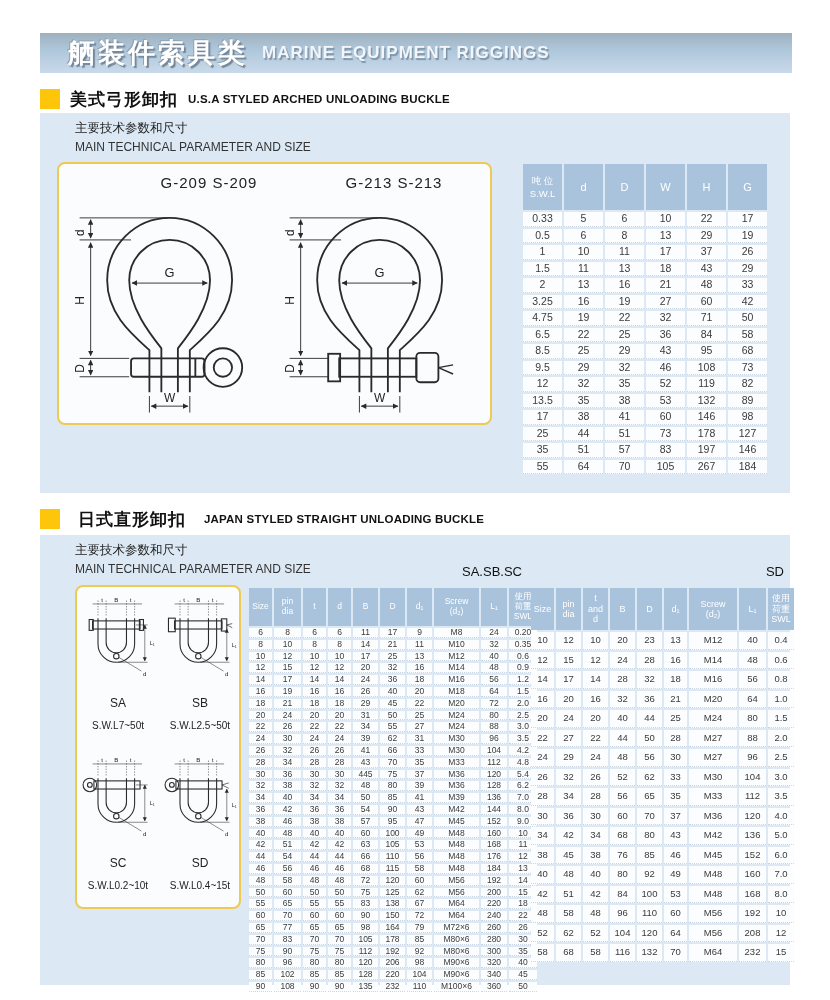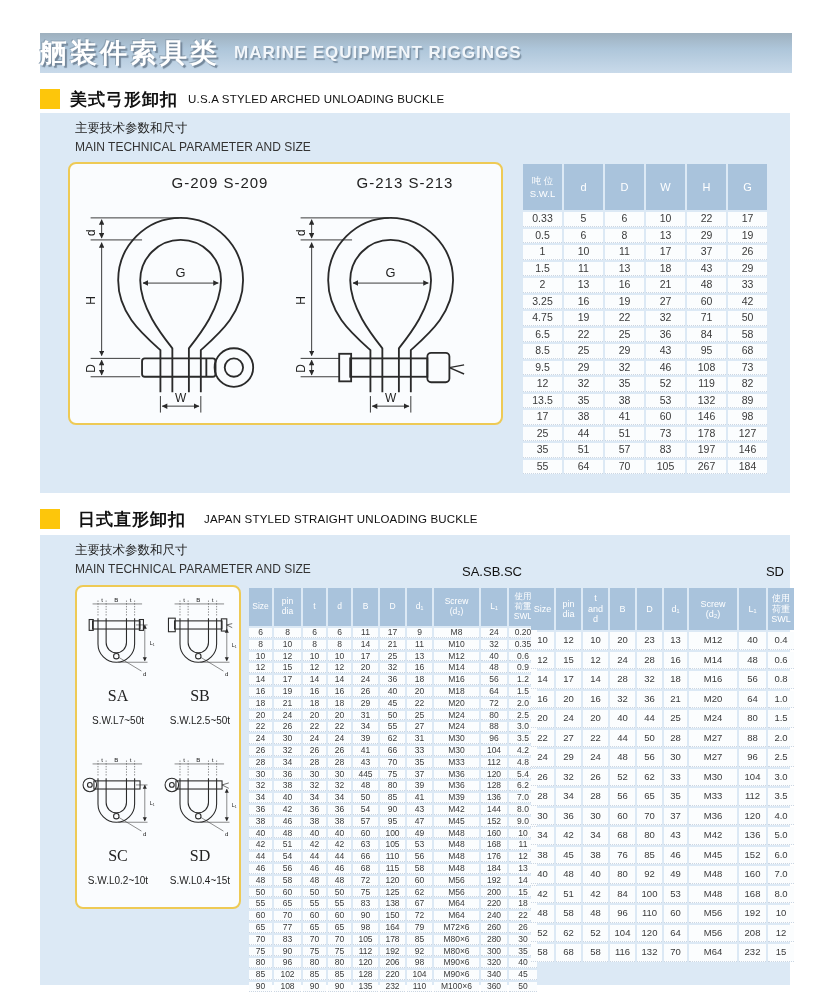--- a/index.html
+++ b/index.html
@@ -2,42 +2,42 @@
 <html><head>
 <meta charset="utf-8">
 <style>
   html,body{margin:0;padding:0;background:#fff;}
   #page{position:relative;width:830px;height:1000px;background:#fff;overflow:hidden;
         font-family:"Liberation Sans","DejaVu Sans",sans-serif;color:#111;}
 
   
   .banner{position:absolute;left:40px;top:33px;width:752px;height:40px;
           background:linear-gradient(180deg,#9eb0be 0%,#aec6da 40%,#c9daea 100%);
-          display:flex;align-items:center;box-sizing:border-box;}
+          display:flex;align-items:center;padding-left:28px;box-sizing:border-box;}
   .banner .zh{font-size:27px;font-weight:bold;color:#fff;letter-spacing:3px;
               text-shadow:2px 2px 1px #74879a, -1px -1px 0 #8fa3b4;}
   .banner .en{font-size:17px;font-weight:bold;color:#f2f6fa;margin-left:14px;letter-spacing:1px;
               text-shadow:1.5px 1.5px 1px #7e93a6;}
 
   
   .sec-title{position:absolute;left:40px;display:flex;align-items:center;height:22px;}
   .sec-title .sq{width:20px;height:20px;background:#fdc60b;margin-right:10px;}
   .sec-title .zh{font-size:17px;font-weight:bold;letter-spacing:1px;}
-  .sec-title .en{font-size:11.5px;font-weight:normal;margin-left:10px;letter-spacing:.2px;}
+  .sec-title .en{font-size:11.5px;font-weight:bold;margin-left:10px;letter-spacing:.2px;}
 
   
   .panel{position:absolute;left:40px;width:750px;background:#dce9f5;}
   .param{position:absolute;line-height:1.5;}
   .param .zh{font-size:12.5px;color:#222;}
   .param .en{font-size:12px;color:#333;}
 
   
   .diagbox{position:absolute;background:#fafcfe;border:2px solid #eeca55;border-radius:8px;box-sizing:border-box;}
   .diag-cap{position:absolute;font-size:15px;color:#222;text-align:center;letter-spacing:1px;}
-  .mini-cap{font-size:16px;color:#222;text-align:center;margin-top:7px;font-family:Liberation Serif, serif;}
+  .mini-cap{font-size:12px;color:#222;text-align:center;margin-top:16px;}
   .mini-swl{font-size:10px;color:#222;text-align:center;margin-top:10px;}
   .mini-cell{position:absolute;width:78px;}
 
   svg text{font-family:"Liberation Sans","DejaVu Sans",sans-serif;fill:#222;}
 
   
   table{border-collapse:separate;border-spacing:2px;table-layout:fixed;}
   th{background:#a9c3dc;color:#fff;font-weight:normal;white-space:pre-line;vertical-align:middle;padding:0;}
   td{background:#fbfdfe;color:#3a3a3a;text-align:center;padding:0;border-bottom:1px dotted #ccd6e2;}
 
@@ -82,21 +82,21 @@
     <span class="zh">美式弓形卸扣</span>
     <span class="en">U.S.A STYLED ARCHED UNLOADING BUCKLE</span>
   </div>
 
   <div class="panel" style="top:113px;height:380px;"></div>
   <div class="param" style="left:75px;top:119px;">
     <div class="zh">主要技术参数和尺寸</div>
     <div class="en">MAIN TECHNICAL PARAMETER AND SIZE</div>
   </div>
 
-  <div class="diagbox" style="left:68px;top:162px;width:435px;height:263px;">
+  <div class="diagbox" style="left:57px;top:162px;width:435px;height:263px;">
     <div class="diag-cap" style="left:55px;top:10px;width:190px;">G-209  S-209</div>
     <div class="diag-cap" style="left:250px;top:10px;width:170px;">G-213  S-213</div>
 
     <svg viewBox="0 0 215 245" style="position:absolute;left:12px;top:30px;width:200px;height:225px;">
       <g fill="none" stroke="#2a2a2a" stroke-width="2">
         <path d="M84,216 L84,170 C64,152 38,130 38,94 A68,68 0 1 1 174,94 C174,130 148,152 128,170 L128,216"></path>
         <path d="M97,216 L97,168 C86,154 62,124 62,94 A44,44 0 1 1 150,94 C150,124 126,154 115,168 L115,216"></path>
         <rect x="64" y="179" width="80" height="20" rx="3"></rect>
         <circle cx="164" cy="189" r="21"></circle>
         <circle cx="164" cy="189" r="10"></circle>

